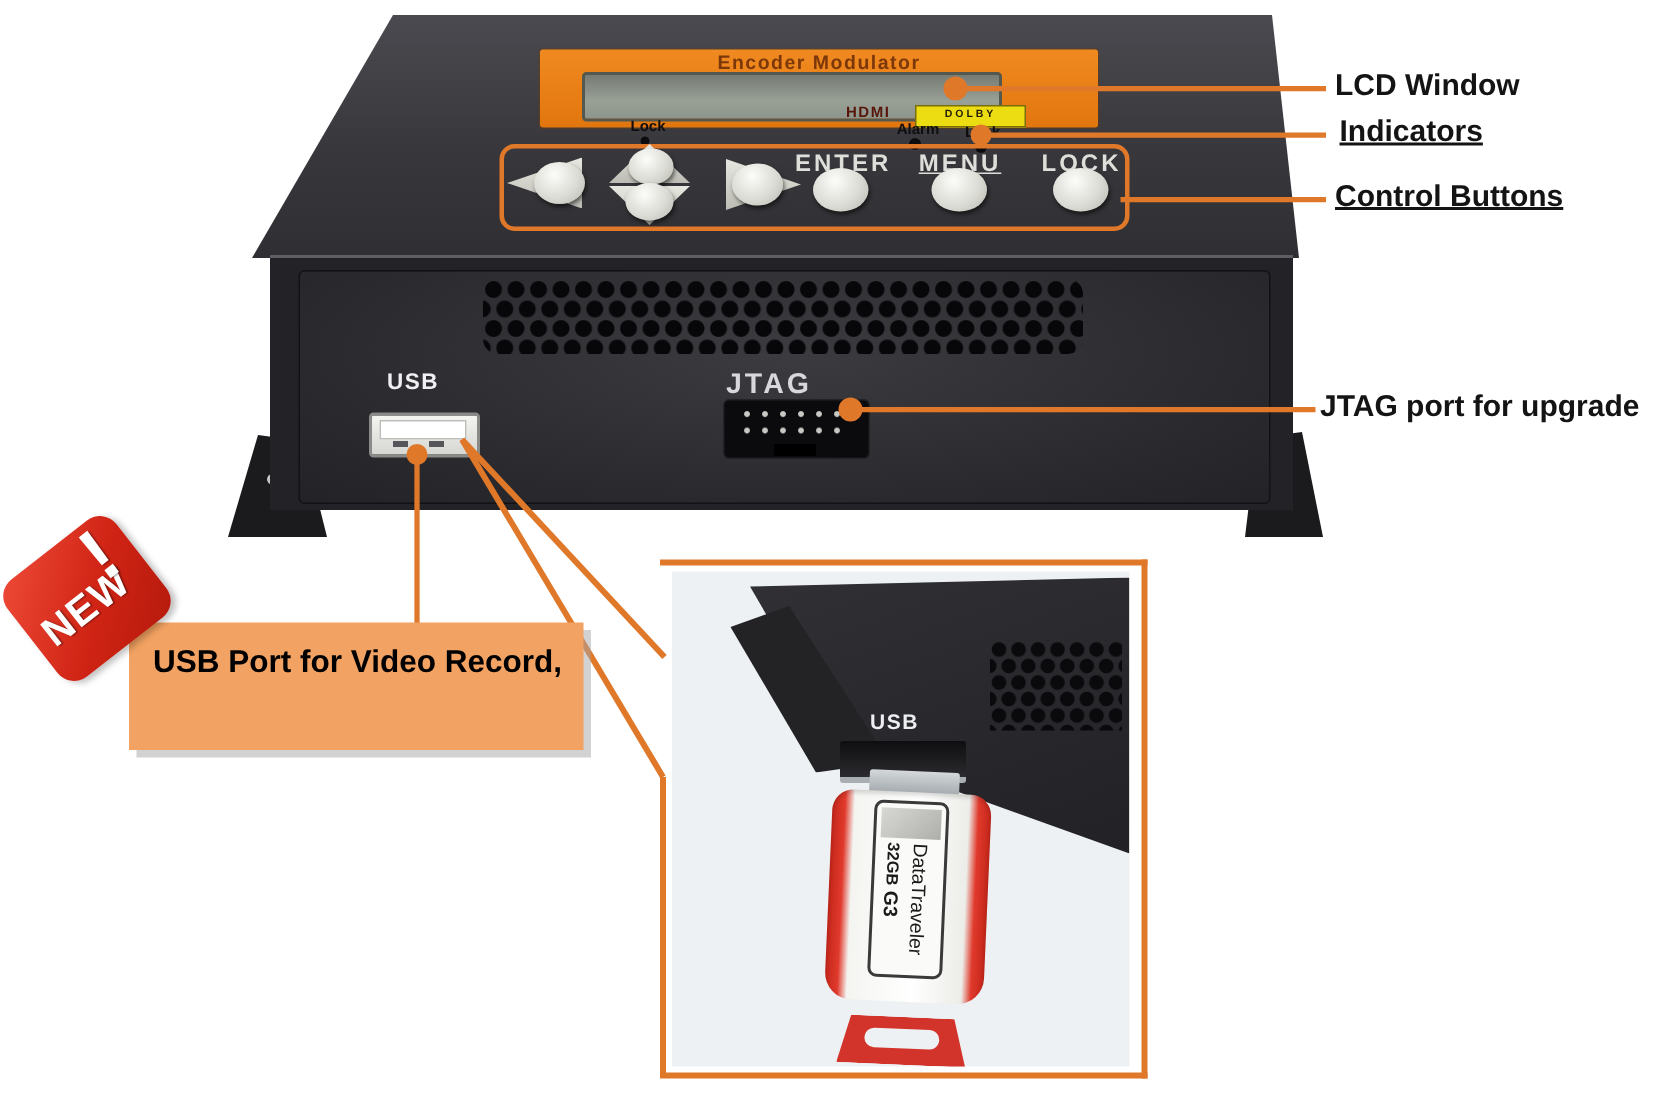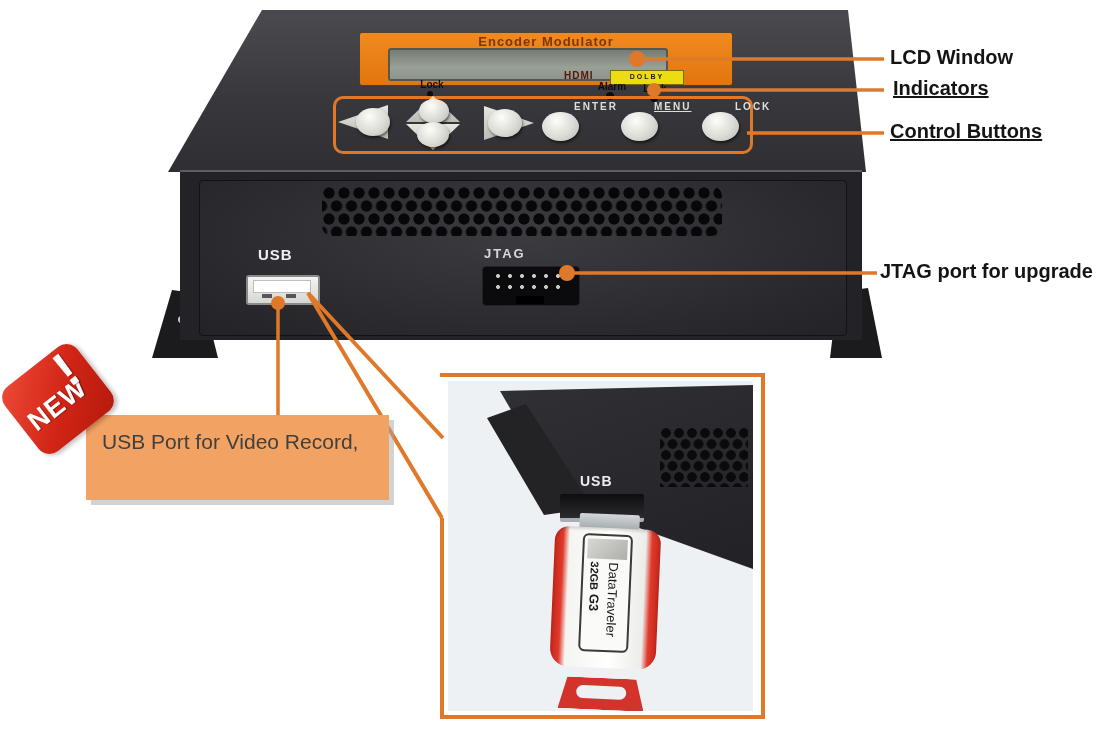--- a/index.html
+++ b/index.html
@@ -57,50 +57,50 @@
   #arrow-down{left:406px;top:124px;width:54px;height:26px;clip-path:polygon(50% 100%,100% 0,0 0);}
   .dome{border-radius:50%;background:radial-gradient(circle at 40% 30%,#fcfcf9,#dcdcd6 55%,#b7b7af);
     box-shadow:1px 2px 3px rgba(0,0,0,.55);}
   #dome-left{left:356px;top:108px;width:34px;height:28px;}
   #dome-right{left:488px;top:109px;width:34px;height:28px;}
   #dome-up{left:419px;top:99px;width:30px;height:24px;}
   #dome-down{left:417px;top:122px;width:32px;height:25px;}
   #btn-enter{left:542px;top:112px;width:37px;height:29px;}
   #btn-menu{left:621px;top:112px;width:37px;height:29px;}
   #btn-lock{left:702px;top:112px;width:37px;height:29px;}
-  .btn-label{font-size:10px;font-weight:bold;color:#dededa;letter-spacing:2px;width:60px;margin-left:44px;}
+  .btn-label{font-size:16px;font-weight:bold;color:#dededa;letter-spacing:2px;width:60px;text-align:center;}
   #btn-enter-label{left:530px;top:101px;}
   #btn-menu-label{left:610px;top:101px;text-decoration:underline;}
   #btn-lock-label{left:691px;top:101px;}
 
   
   #usb-label{left:258px;top:246px;font-size:15px;font-weight:bold;color:#f0f0f2;letter-spacing:1px;}
   #usb-port{left:246px;top:275px;width:70px;height:26px;border:2px solid #8a8a88;border-radius:3px;
     background:linear-gradient(180deg,#f4f4f1,#d6d6d2);}
   #usb-port-inner{left:5px;top:3px;width:56px;height:11px;background:#ffffff;border:1px solid #bdbdb9;}
   .usb-slot{top:17px;width:10px;height:4px;background:#56565a;}
   #usb-slot-a{left:14px;} #usb-slot-b{left:38px;}
-  #jtag-label{left:484px;top:246px;font-size:13px;font-weight:bold;color:#d8d8dc;letter-spacing:2px;}
+  #jtag-label{left:484px;top:246px;font-size:19px;font-weight:bold;color:#d8d8dc;letter-spacing:2px;}
   #jtag-port{left:482px;top:266px;width:96px;height:38px;background:#0b0b0d;border:1px solid #222226;border-radius:4px;}
   #jtag-pins{left:13px;top:7px;width:70px;height:21px;
     background-image:radial-gradient(circle at 2px 2px,#c8c8c4 1.6px,transparent 2.3px);
     background-size:12px 11px;}
   #jtag-notch{left:33px;top:29px;width:28px;height:8px;background:#000;}
 
   
   .callout-label{font-size:20px;font-weight:bold;color:#141414;white-space:nowrap;}
   #label-lcd{left:890px;top:46px;}
   #label-indicators{left:893px;top:77px;text-decoration:underline;}
   #label-controls{left:890px;top:120px;text-decoration:underline;}
   #label-jtag{left:880px;top:260px;}
 
   
   #usb-note{left:86px;top:415px;width:303px;height:85px;background:#F2A262;
     box-shadow:5px 5px 0 rgba(165,165,165,.5);padding:11px 0 0 16px;box-sizing:border-box;}
-  .note-line{font-size:21px;font-weight:normal;color:#404040;line-height:31px;white-space:nowrap;}
+  .note-line{font-size:21px;font-weight:bold;color:#000000;line-height:31px;white-space:nowrap;}
 
   
   #new-badge{left:12px;top:358px;width:92px;height:82px;transform:rotate(-38deg);border-radius:14px;
     background:linear-gradient(140deg,#ee4a38,#d02415 55%,#b51a0c);box-shadow:2px 3px 4px rgba(0,0,0,.25);}
   #new-text{left:9px;top:30px;font-size:27px;font-weight:bold;color:#fff;letter-spacing:1px;
     text-shadow:1px 1px 1px rgba(0,0,0,.35);}
   #new-excl{left:62px;top:-6px;font-size:50px;font-weight:bold;color:#fff;
     text-shadow:1px 1px 1px rgba(0,0,0,.35);}
 
   

